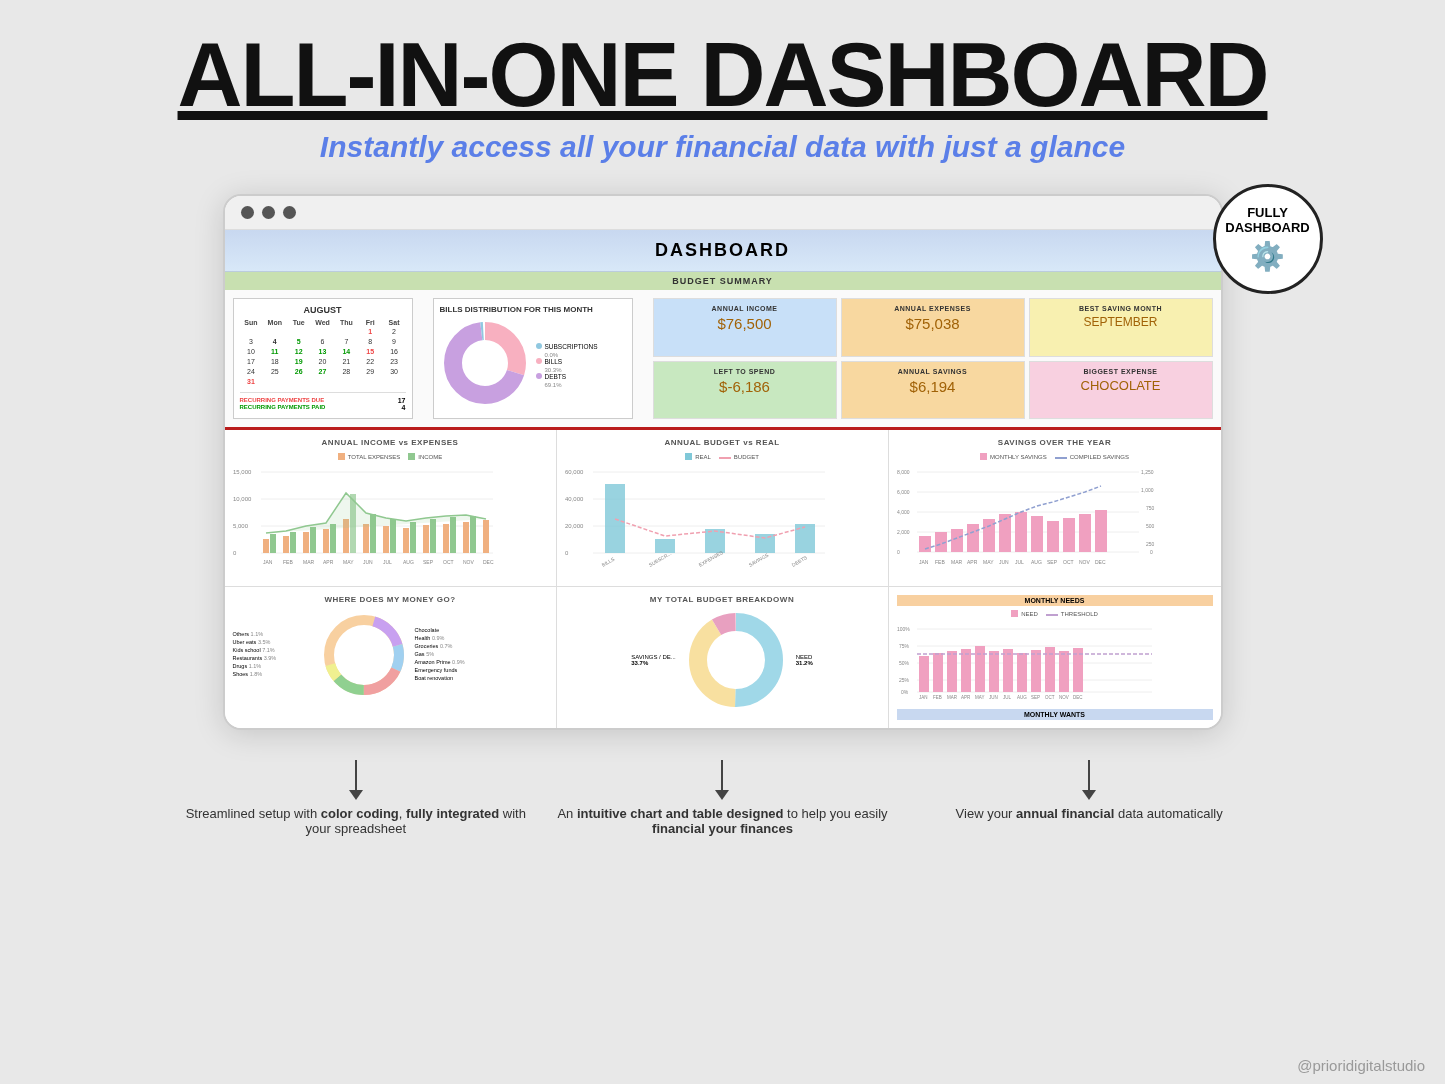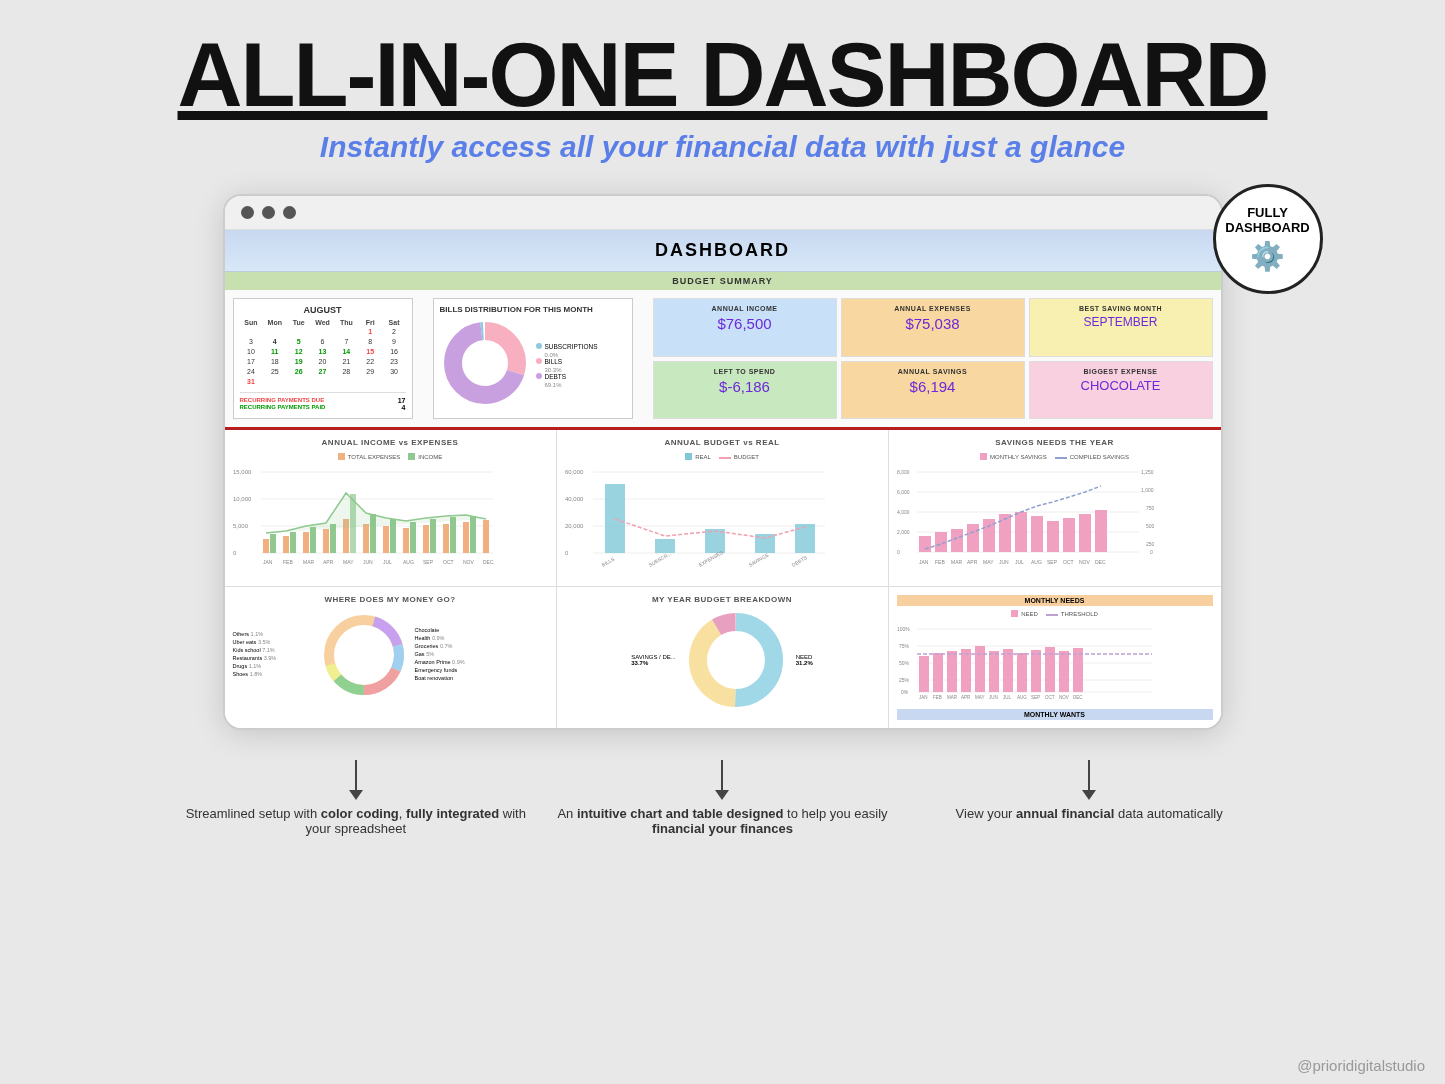--- a/index.html
+++ b/index.html
@@ -163,21 +163,21 @@
       grid-template-rows: 1fr 1fr;
       gap: 4px;
     }
     .metric-card {
       border: 1px solid #ddd;
       padding: 6px;
       background: white;
       text-align: center;
     }
     .metric-label { font-size: 7px; font-weight: 700; letter-spacing: 0.5px; color: #333; margin-bottom: 3px; }
-    .metric-value { font-size: 15px; font-weight: 400; color: #6d28d9; }
+    .metric-value { font-size: 15px; font-weight: 400; color: #a16207; }
     .metric-card.blue-bg { background: #c8e0f8; }
     .metric-card.orange-bg { background: #f8d8a0; }
     .metric-card.yellow-bg { background: #f8f0b0; }
     .metric-card.green-bg { background: #c8e8c0; }
     .metric-card.pink-bg { background: #f8d0e0; }
 
     
     .charts-section {
       display: grid;
       grid-template-columns: 1fr 1fr 1fr;
@@ -555,21 +555,21 @@
 
           <text x="38" y="103" font-size="5" fill="#888" transform="rotate(-30 38 103)">BILLS</text>
           <text x="85" y="103" font-size="5" fill="#888" transform="rotate(-30 85 103)">SUBSCR...</text>
           <text x="135" y="103" font-size="5" fill="#888" transform="rotate(-30 135 103)">EXPENSES</text>
           <text x="185" y="103" font-size="5" fill="#888" transform="rotate(-30 185 103)">SAVINGS</text>
           <text x="228" y="103" font-size="5" fill="#888" transform="rotate(-30 228 103)">DEBTS</text>
         </svg>
       </div>
 
       <div class="chart-panel">
-        <div class="chart-title">SAVINGS NEEDS THE YEAR</div>
+        <div class="chart-title">SAVINGS OVER THE YEAR</div>
         <div class="chart-legend">
           <div class="chart-legend-item">
             <div class="legend-square" style="background:#f0a0c0;"></div>
             <span>MONTHLY SAVINGS</span>
           </div>
           <div class="chart-legend-item">
             <div class="legend-line" style="background:#90a0d0; height:2px; margin-top:2px;"></div>
             <span>COMPILED SAVINGS</span>
           </div>
         </div>
@@ -653,21 +653,21 @@
             <div style="margin-bottom:2px;"><span>Groceries</span> <span style="color:#888">0.7%</span></div>
             <div style="margin-bottom:2px;"><span>Gas</span> <span style="color:#888">5%</span></div>
             <div style="margin-bottom:2px;"><span>Amazon Prime</span> <span style="color:#888">0.9%</span></div>
             <div style="margin-bottom:2px;"><span>Emergency funds</span></div>
             <div style="margin-bottom:2px;"><span>Boat renovation</span></div>
           </div>
         </div>
       </div>
 
       <div class="bottom-panel">
-        <div class="chart-title">MY YEAR BUDGET BREAKDOWN</div>
+        <div class="chart-title">MY TOTAL BUDGET BREAKDOWN</div>
         <div style="display:flex;align-items:center;justify-content:center;gap:10px;">
           <div style="font-size:6px;">
             <div>SAVINGS / DE...</div>
             <div style="font-weight:700;">33.7%</div>
           </div>
           <svg width="100" height="100" viewBox="0 0 100 100">
             <circle cx="50" cy="50" r="38" fill="none" stroke="#a0d8e8" stroke-width="18" stroke-dasharray="120 119" transform="rotate(-90 50 50)"></circle>
             <circle cx="50" cy="50" r="38" fill="none" stroke="#f8e0a0" stroke-width="18" stroke-dasharray="98 141" stroke-dashoffset="-120" transform="rotate(-90 50 50)"></circle>
             <circle cx="50" cy="50" r="38" fill="none" stroke="#e8a0c0" stroke-width="18" stroke-dasharray="20 219" stroke-dashoffset="-218" transform="rotate(-90 50 50)"></circle>
             <circle cx="50" cy="50" r="27" fill="white"></circle>

